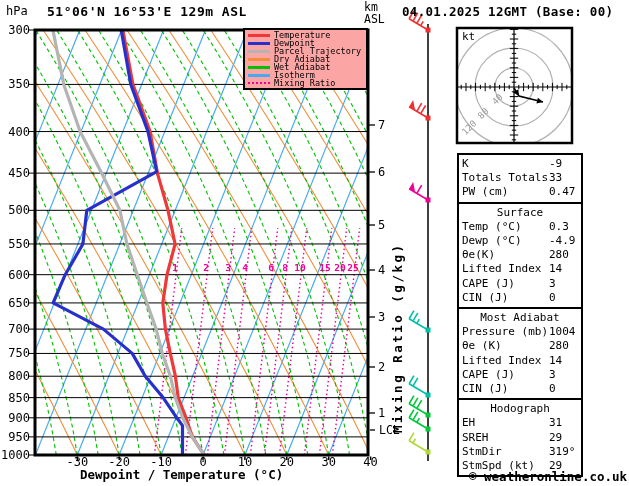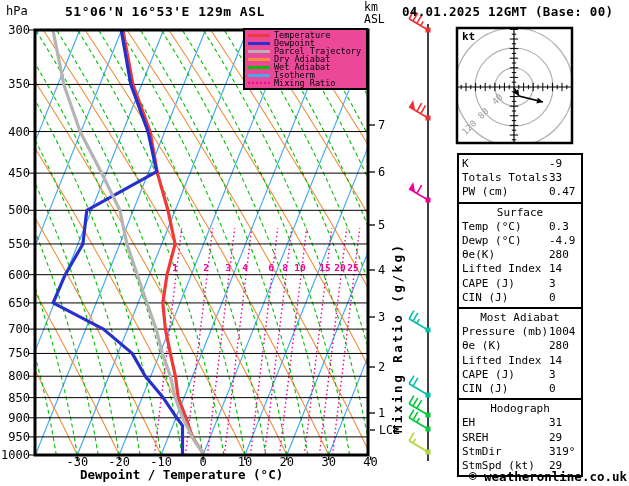--- a/index.html
+++ b/index.html
@@ -1,30 +1,30 @@
 <!DOCTYPE html>
 <html><head>
 <meta charset="utf-8">
 <style>
   html,body{margin:0;padding:0;background:#fff;}
   #stage{position:relative;width:629px;height:486px;background:#fff;overflow:hidden;
          font-family:"DejaVu Sans Mono",monospace;color:#000;}
   .abs{position:absolute;}
   #skewt-svg,#hodo-svg{position:absolute;left:0;top:0;}
   .hpa-label{left:6px;top:4px;font-size:12px;}
-  .station-title{left:47px;top:4px;font-size:13px;font-weight:bold;letter-spacing:0.5px;white-space:nowrap;margin-left:18px;}
+  .station-title{left:47px;top:4px;font-size:13px;font-weight:bold;letter-spacing:0.5px;white-space:nowrap;}
   .datetime-title{left:402px;top:4px;font-size:12.5px;font-weight:bold;letter-spacing:0.3px;white-space:nowrap;}
   .km-unit{left:364px;top:1px;font-size:11.5px;line-height:12px;}
   .km-unit span{display:block;}
   .x-axis-title{left:80px;top:467px;width:280px;text-align:left;font-size:12.5px;font-weight:bold;white-space:nowrap;}
   .mixing-axis-title{left:390px;top:433px;transform:rotate(-90deg);transform-origin:0 0;
          font-size:12.5px;font-weight:bold;letter-spacing:2.5px;white-space:nowrap;}
-  .kt-label{left:462px;top:30px;font-size:11px;font-weight:bold;}
+  .kt-label{left:462px;top:30px;font-size:11px;font-weight:normal;}
   .copyright{left:441px;top:469px;font-size:12.5px;font-weight:bold;white-space:nowrap;margin-left:28px;}
-  #legend{left:243px;top:28px;width:125px;height:62px;border:2px solid #000;background:#ec4899;
+  #legend{left:243px;top:28px;width:125px;height:62px;border:2px solid #000;background:#fca5a5;
           box-sizing:border-box;padding:1px 0 0 3px;}
   .lrow{display:flex;align-items:center;height:8px;}
   .lsample{width:22px;flex:none;margin-right:4px;}
   .ltext{font-size:8.5px;line-height:8px;white-space:nowrap;}
   #tables{left:457px;top:153px;width:126px;}
   .tbox{border:2px solid #000;background:#fff;box-sizing:border-box;padding:2px 0;}
   .tbox + .tbox{margin-top:-2px;}
   .ttitle{text-align:center;font-size:11px;line-height:14.2px;}
   .trow{display:flex;font-size:11px;line-height:14.2px;padding-left:3px;}
   .tlabel{flex:0 0 87px;white-space:nowrap;}

